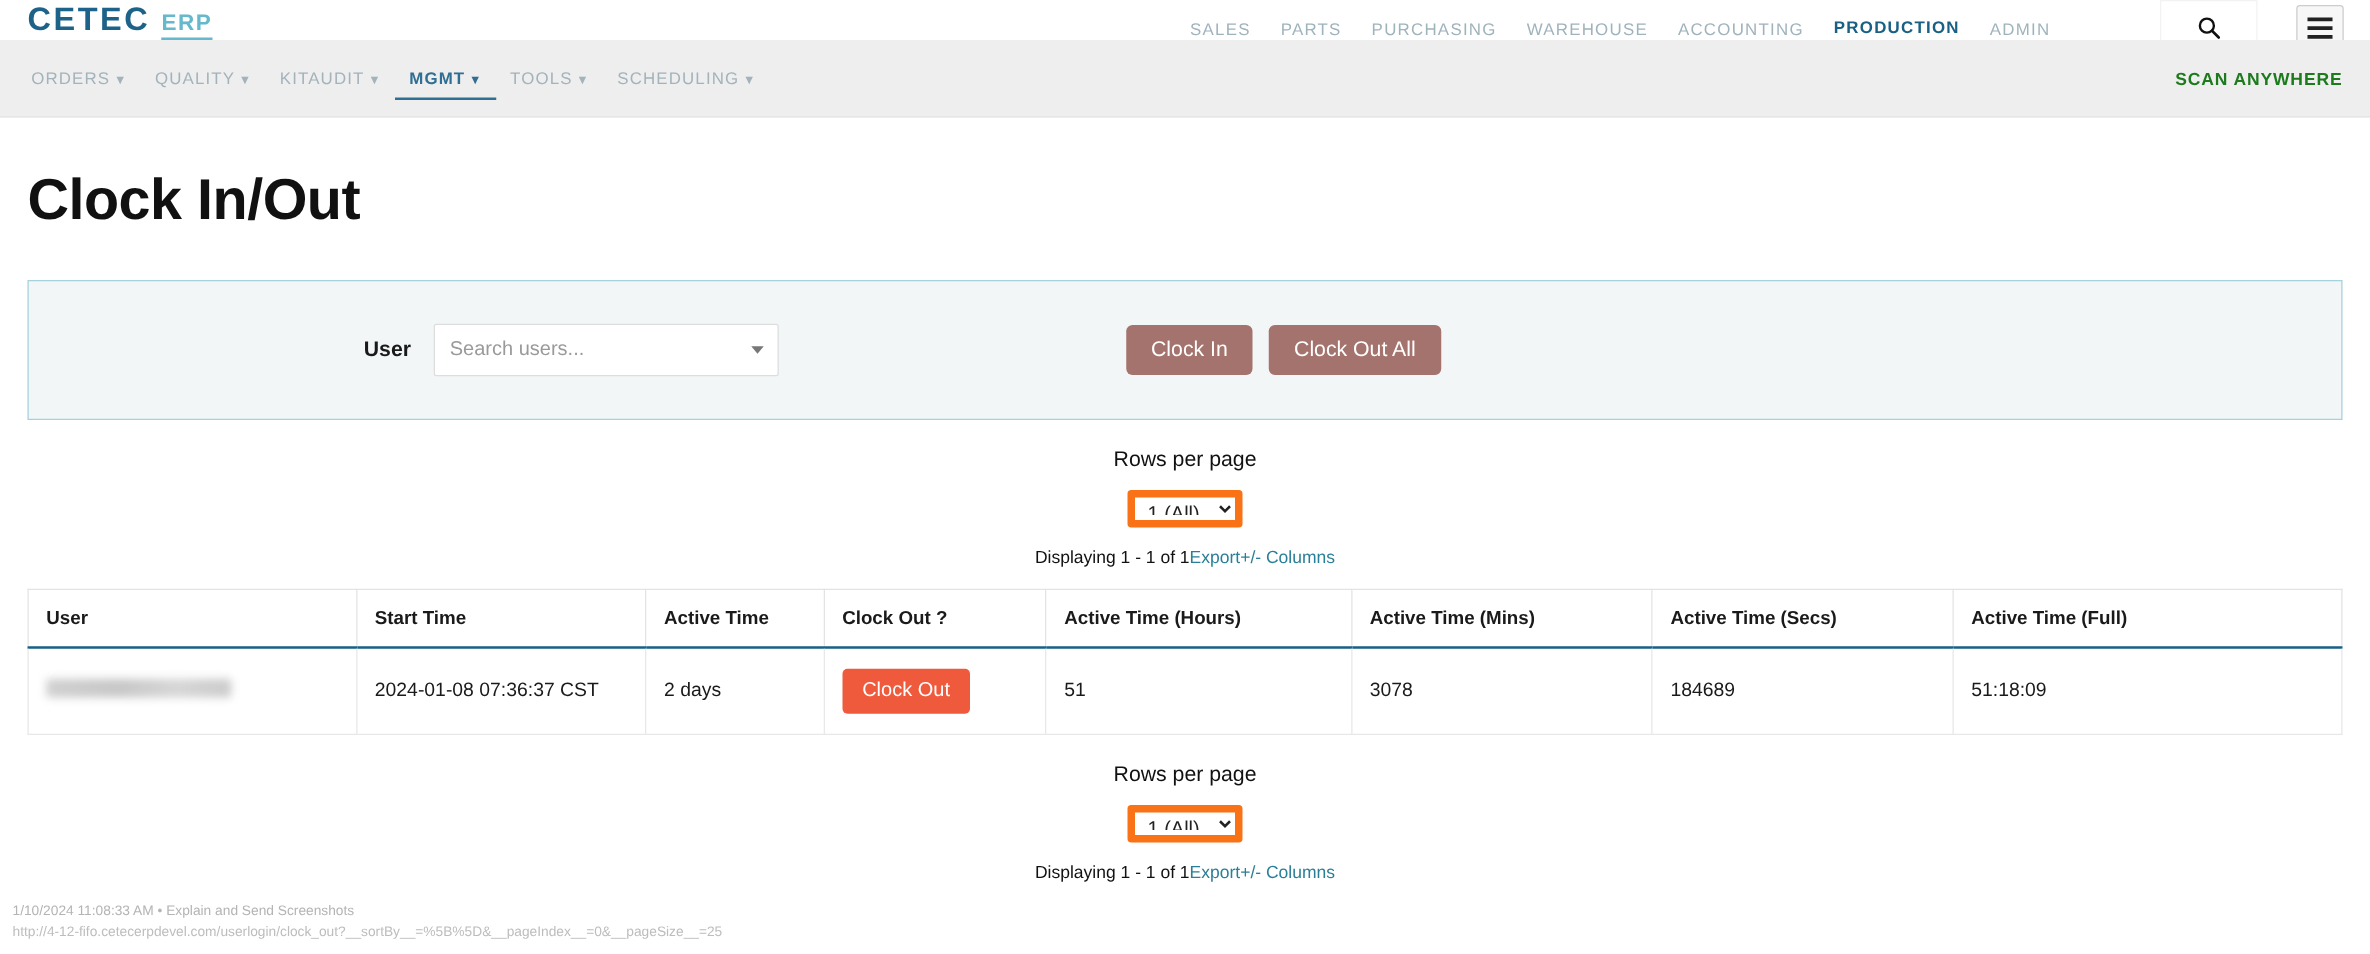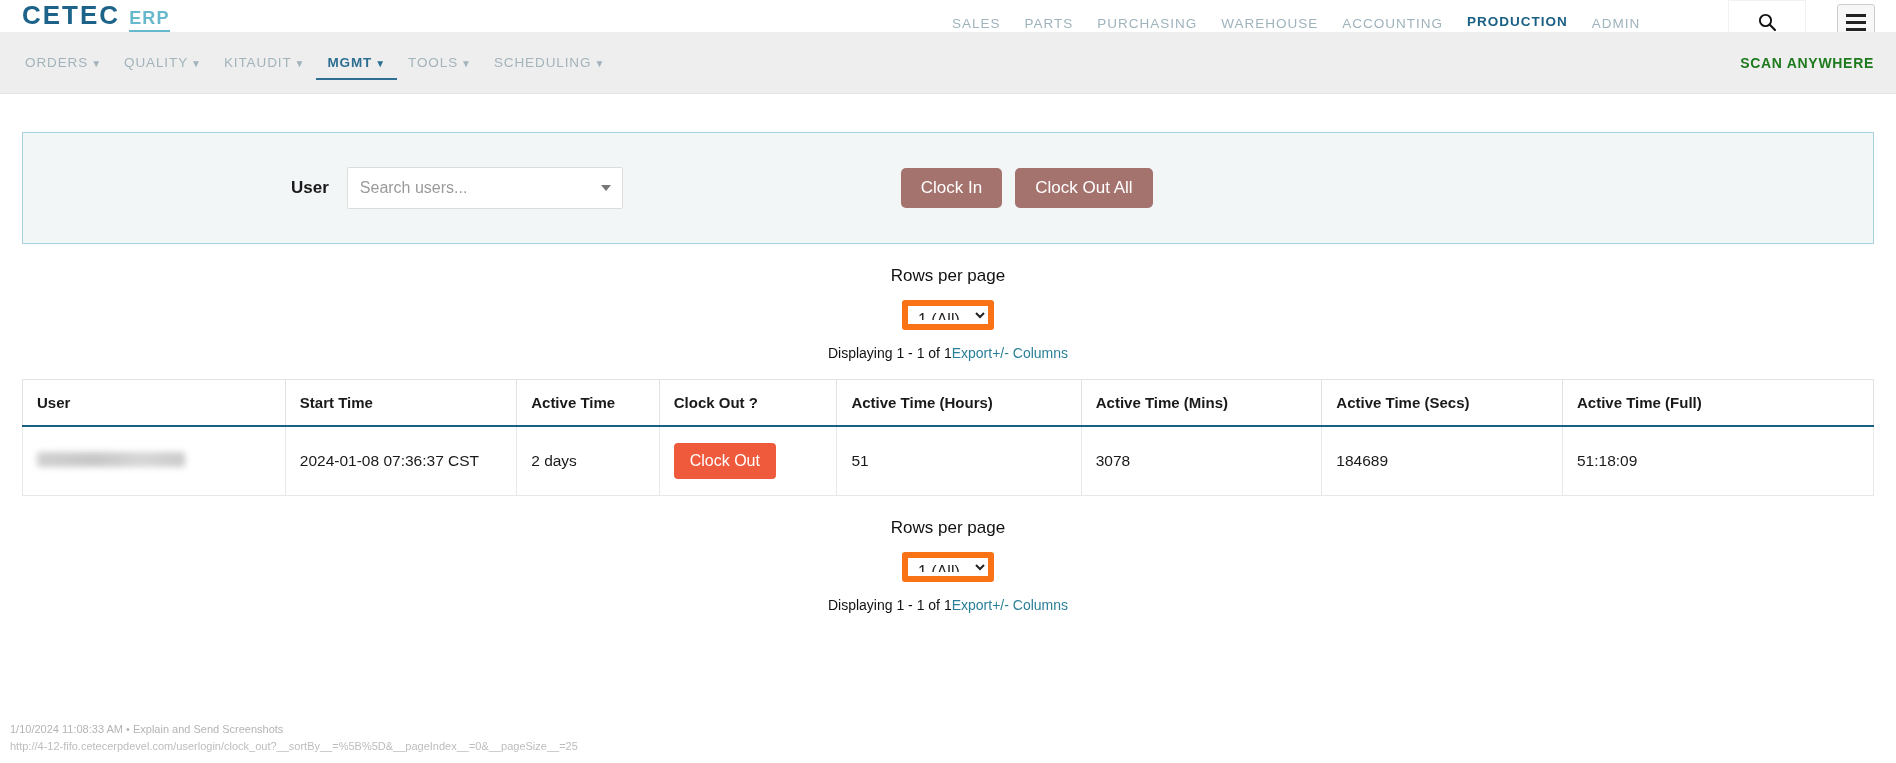--- a/index.html
+++ b/index.html
@@ -359,20 +359,21 @@
     <a><span>KITAUDIT</span><span class="caret">▼</span></a>
     <a class="active"><span>MGMT</span><span class="caret">▼</span></a>
     <a><span>TOOLS</span><span class="caret">▼</span></a>
     <a><span>SCHEDULING</span><span class="caret">▼</span></a>
   </div>
   <a class="scan-anywhere">SCAN ANYWHERE</a>
 </div>
 
 <div class="page">
 
+  <h1 class="page-title">Clock In/Out</h1>
 
   <div class="panel">
     <div class="form-row">
       <span class="form-label">User</span>
       <div class="select2">
         <span class="select2-placeholder">Search users...</span>
         <span class="select2-caret"></span>
       </div>
       <div class="btn-group">
         <button class="btn-clock">Clock In</button>

